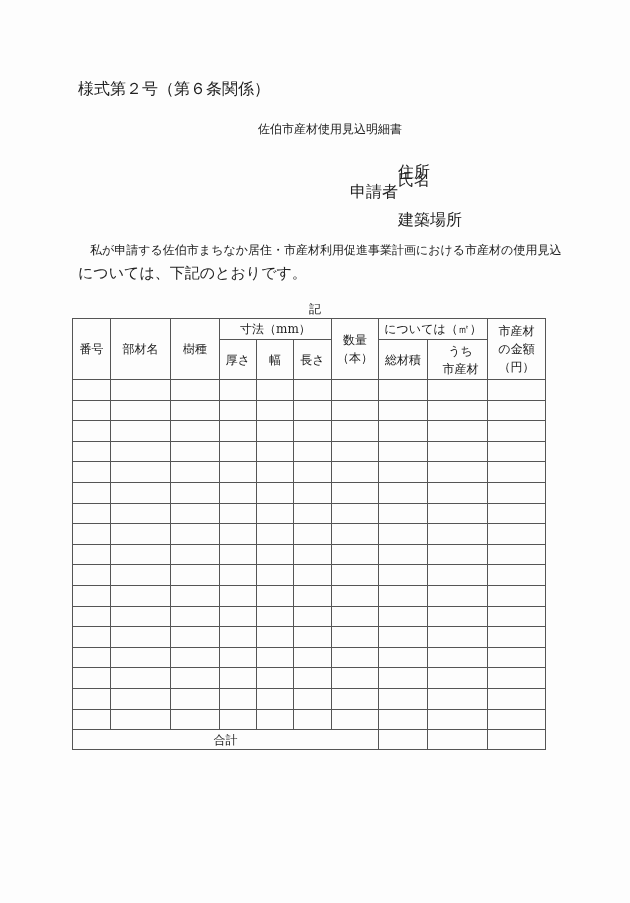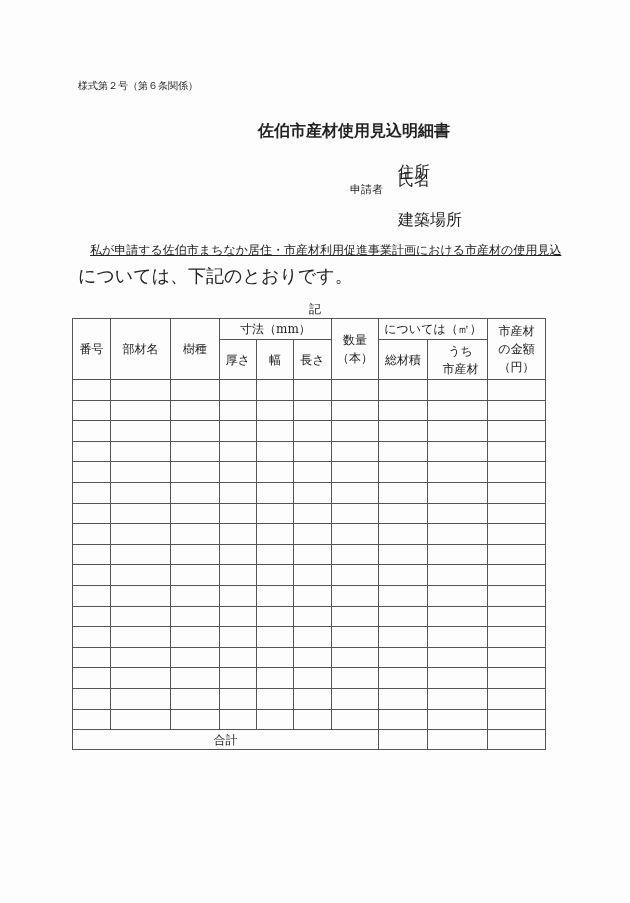--- a/index.html
+++ b/index.html
@@ -2,26 +2,26 @@
 <html><head>
 <meta charset="utf-8">
 <style>
   html, body { margin: 0; padding: 0; }
   body {
     width: 630px; height: 903px; background: #fdfdfd; position: relative;
     font-family: "DejaVu Serif", "Liberation Serif", serif; color: #222;
     overflow: hidden;
   }
   .abs { position: absolute; white-space: nowrap; }
-  .form-no { left: 78px; top: 79px; font-size: 10px; }
-  .doc-title { left: 258px; top: 121px; font-size: 16px; font-weight: bold; }
-  .applicant-label { left: 350px; top: 182px; font-size: 11px; }
+  .form-no { left: 78px; top: 79px; font-size: 16px; }
+  .doc-title { left: 258px; top: 121px; font-size: 12px; }
+  .applicant-label { left: 350px; top: 182px; font-size: 16px; }
   .app-field { left: 398px; font-size: 16px; }
-  .para1 { left: 90px; top: 242px; font-size: 12px; text-decoration: underline; }
-  .para2 { left: 78px; top: 264px; font-size: 18px; }
+  .para1 { left: 90px; top: 242px; font-size: 12px; }
+  .para2 { left: 78px; top: 264px; font-size: 15px; }
   .ki { left: 309px; top: 301px; font-size: 12px; }
 
   table.detail {
     position: absolute; left: 72px; top: 318px;
     border-collapse: collapse; table-layout: fixed;
     font-size: 12px;
   }
   table.detail td {
     border: 1px solid #555; padding: 0; text-align: center; vertical-align: middle;
     line-height: 1.5;

